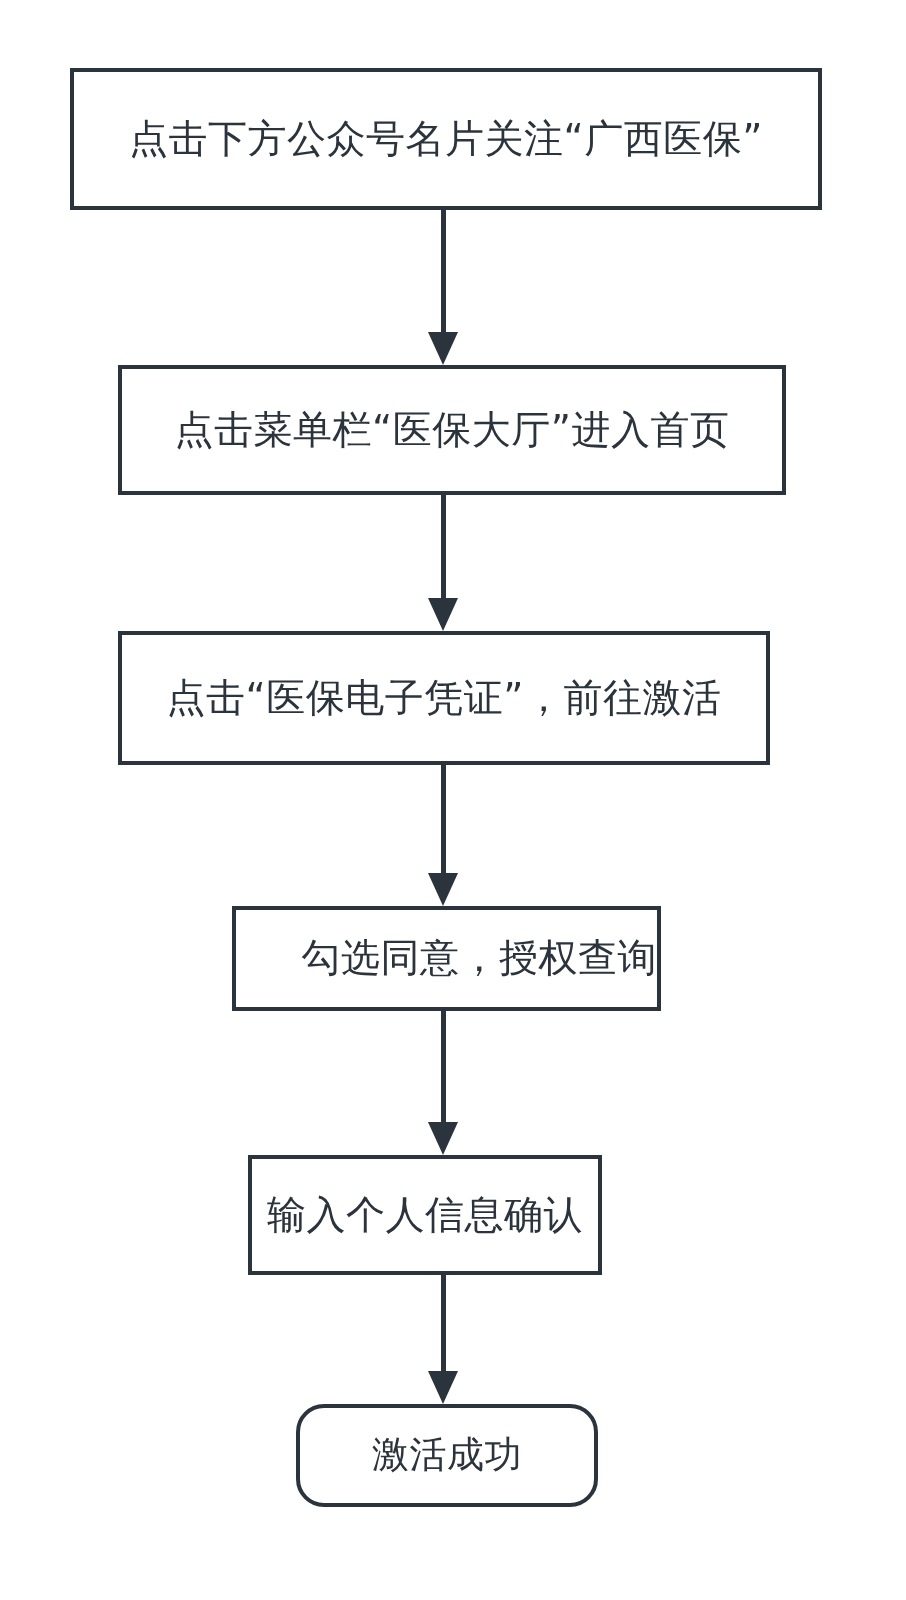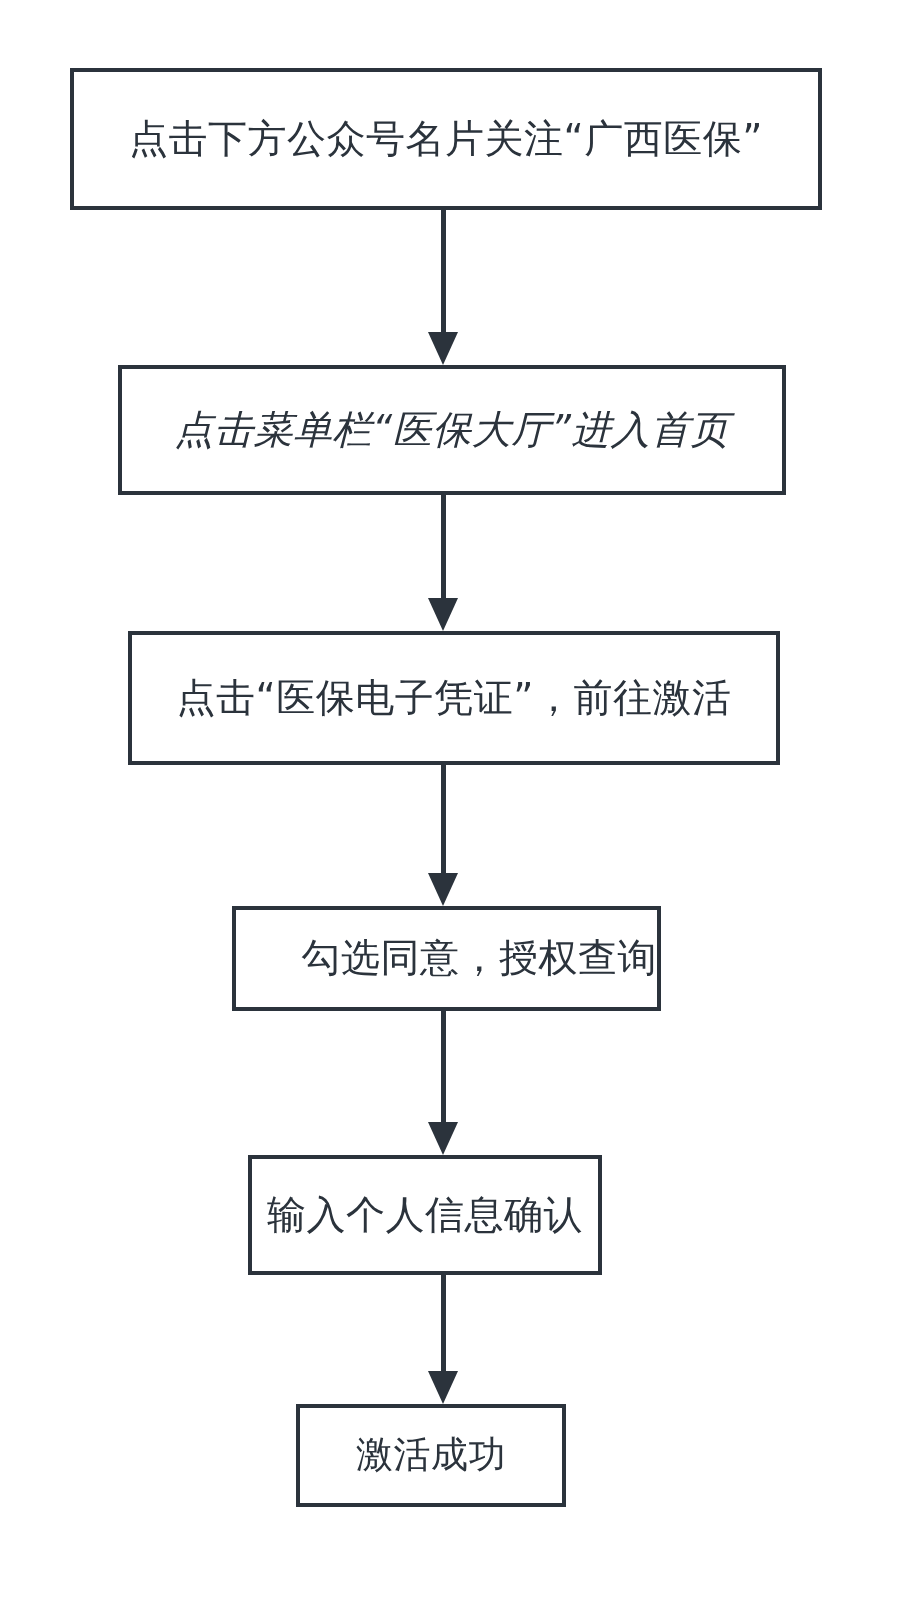--- a/index.html
+++ b/index.html
@@ -34,32 +34,32 @@
     letter-spacing: 0.5px;
     white-space: nowrap;
     line-height: 1.1;
     text-align: center;
   }
   
   .n1 { left: 70px;  top: 68px;   width: 752px; height: 142px; }
   .n1 .node-label { font-size: 39px; }
   
   .n2 { left: 118px; top: 365px;  width: 668px; height: 130px; }
-  .n2 .node-label { font-size: 39px; font-style: italic; }
+  .n2 .node-label { font-size: 39px; }
   
-  .n3 { left: 118px; top: 631px;  width: 652px; height: 134px; margin-left: 10px; }
+  .n3 { left: 118px; top: 631px;  width: 652px; height: 134px; }
   .n3 .node-label { font-size: 39px; }
   
   .n4 { left: 232px; top: 906px;  width: 429px; height: 105px; justify-content: flex-end; }
   .n4 .node-label { font-size: 39px; }
   
   .n5 { left: 248px; top: 1155px; width: 354px; height: 120px; }
   .n5 .node-label { font-size: 39px; }
   
-  .n6 { left: 296px; top: 1404px; width: 270px; height: 103px; }
+  .n6 { left: 296px; top: 1404px; width: 302px; height: 103px; border-radius: 28px; }
   .n6 .node-label { font-size: 37px; }
 
   
   .connector {
     position: absolute;
     left: 0;
     top: 0;
   }
   .conn-line {
     position: absolute;

